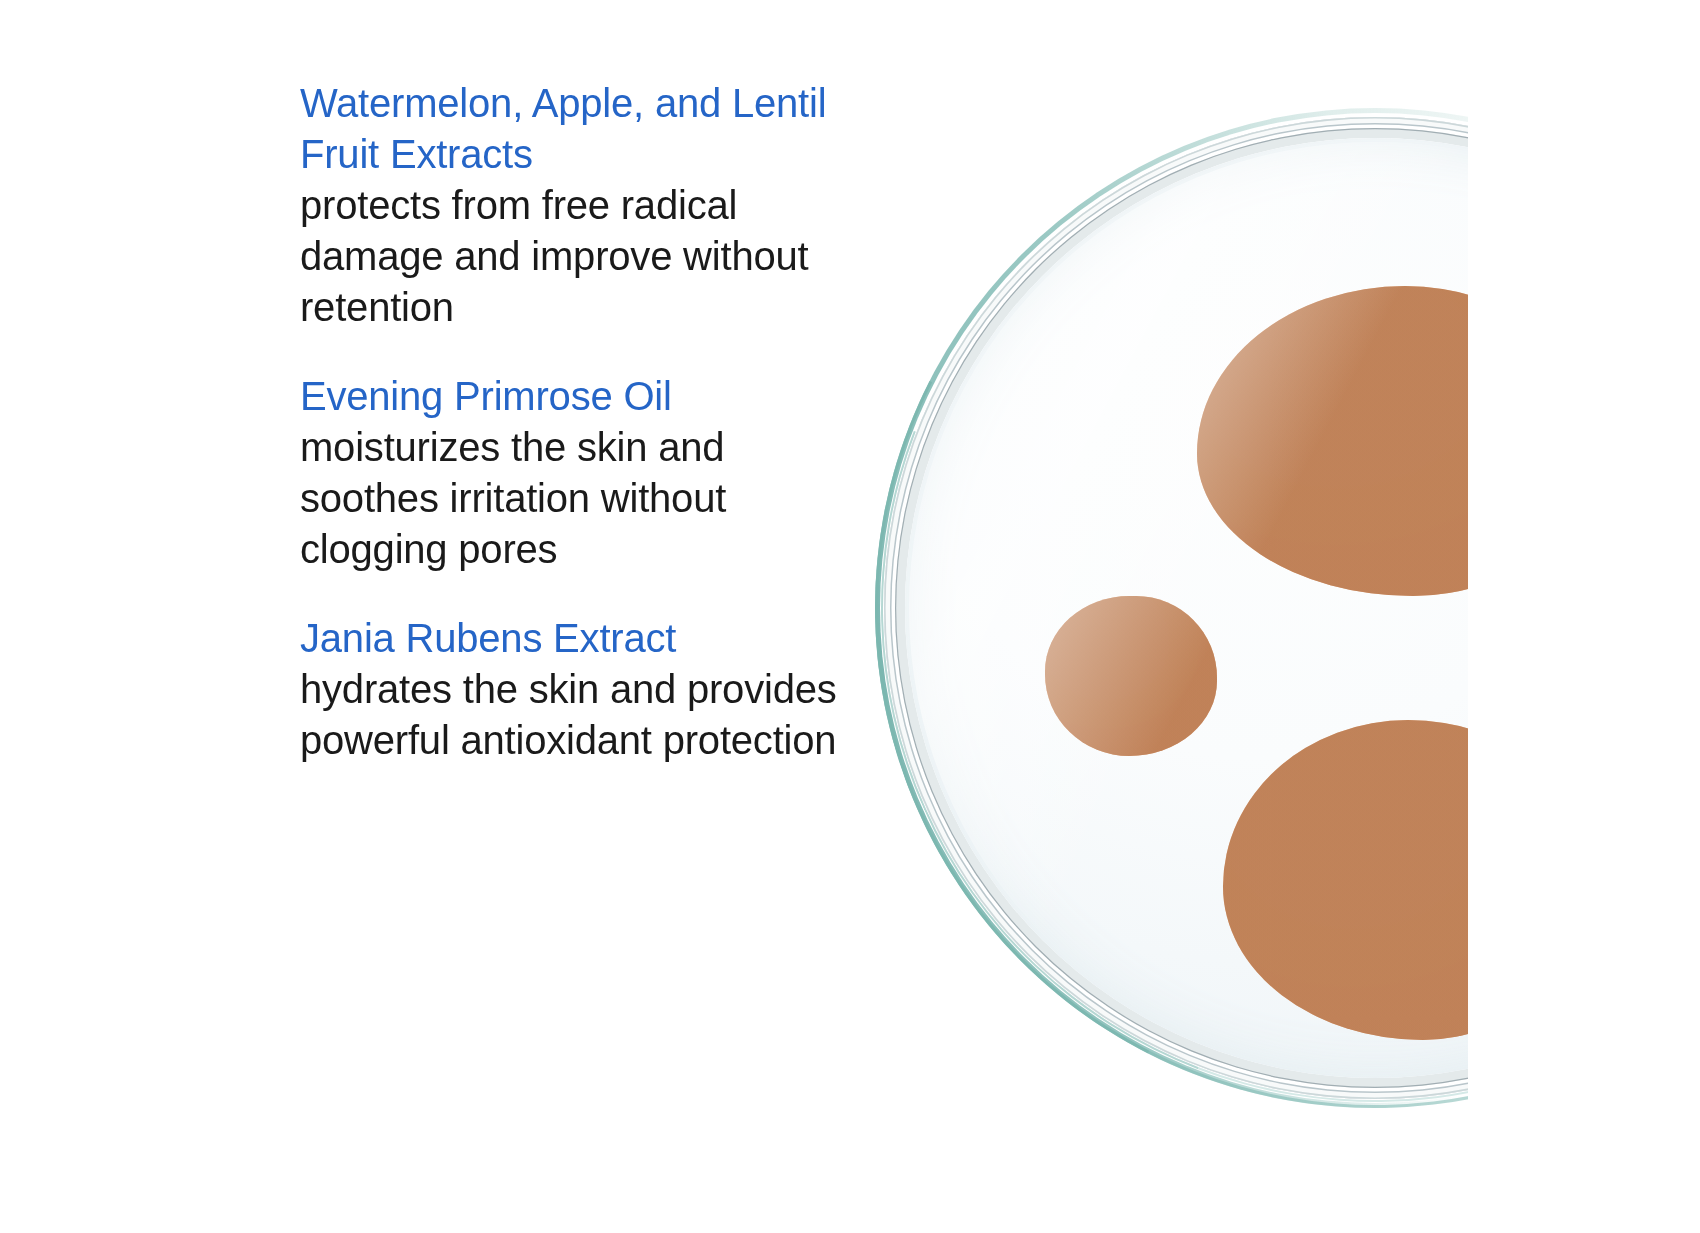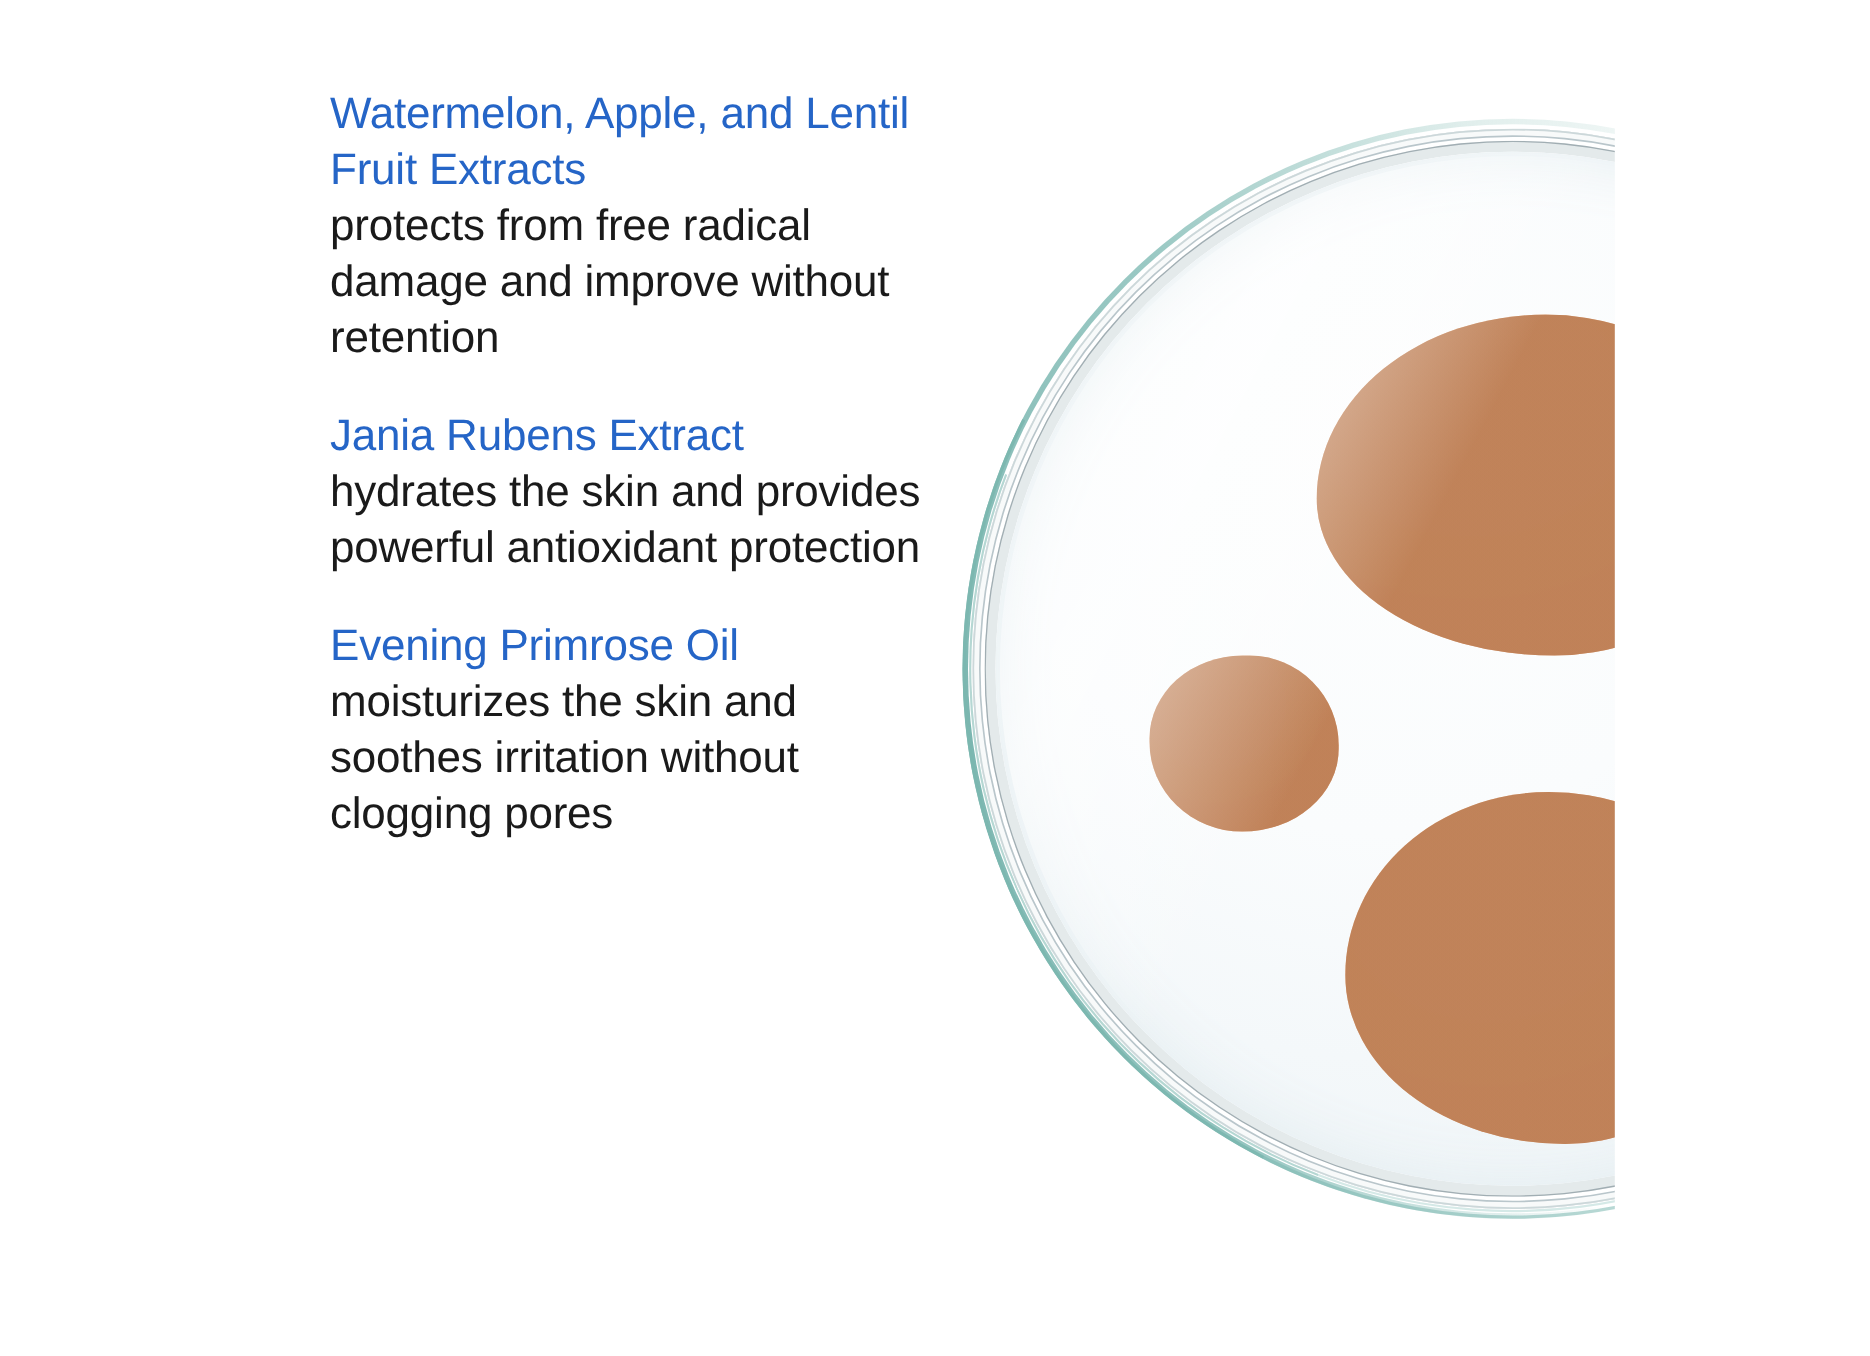--- a/index.html
+++ b/index.html
@@ -223,27 +223,27 @@
 <div id="stage" style="background: rgb(255, 255, 255);">
 
   <div id="text-column">
 
     <div class="benefit-block">
       <div class="benefit-title" style="color: rgb(37, 101, 199);">Watermelon, Apple, and Lentil Fruit Extracts</div>
       <div class="benefit-desc" style="color: rgb(26, 26, 26);">protects from free radical damage and improve without retention</div>
     </div>
 
     <div class="benefit-block">
+      <div class="benefit-title" style="color: rgb(37, 101, 199);">Evening Primrose Oil</div>
+      <div class="benefit-desc" style="color: rgb(26, 26, 26);">moisturizes the skin and soothes irritation without clogging pores</div>
+    </div>
+
+    <div class="benefit-block">
       <div class="benefit-title" style="color: rgb(37, 101, 199);">Jania Rubens Extract</div>
       <div class="benefit-desc" style="color: rgb(26, 26, 26);">hydrates the skin and provides powerful antioxidant protection</div>
-    </div>
-
-    <div class="benefit-block">
-      <div class="benefit-title" style="color: rgb(37, 101, 199);">Evening Primrose Oil</div>
-      <div class="benefit-desc" style="color: rgb(26, 26, 26);">moisturizes the skin and soothes irritation without clogging pores</div>
     </div>
 
   </div>
 
   <div id="photo-panel">
     <div id="dish-wrap">
 
       <div class="dish-ring-outer"></div>
       <div class="dish-teal-arc"></div>
       <div class="dish-teal-arc2"></div>

